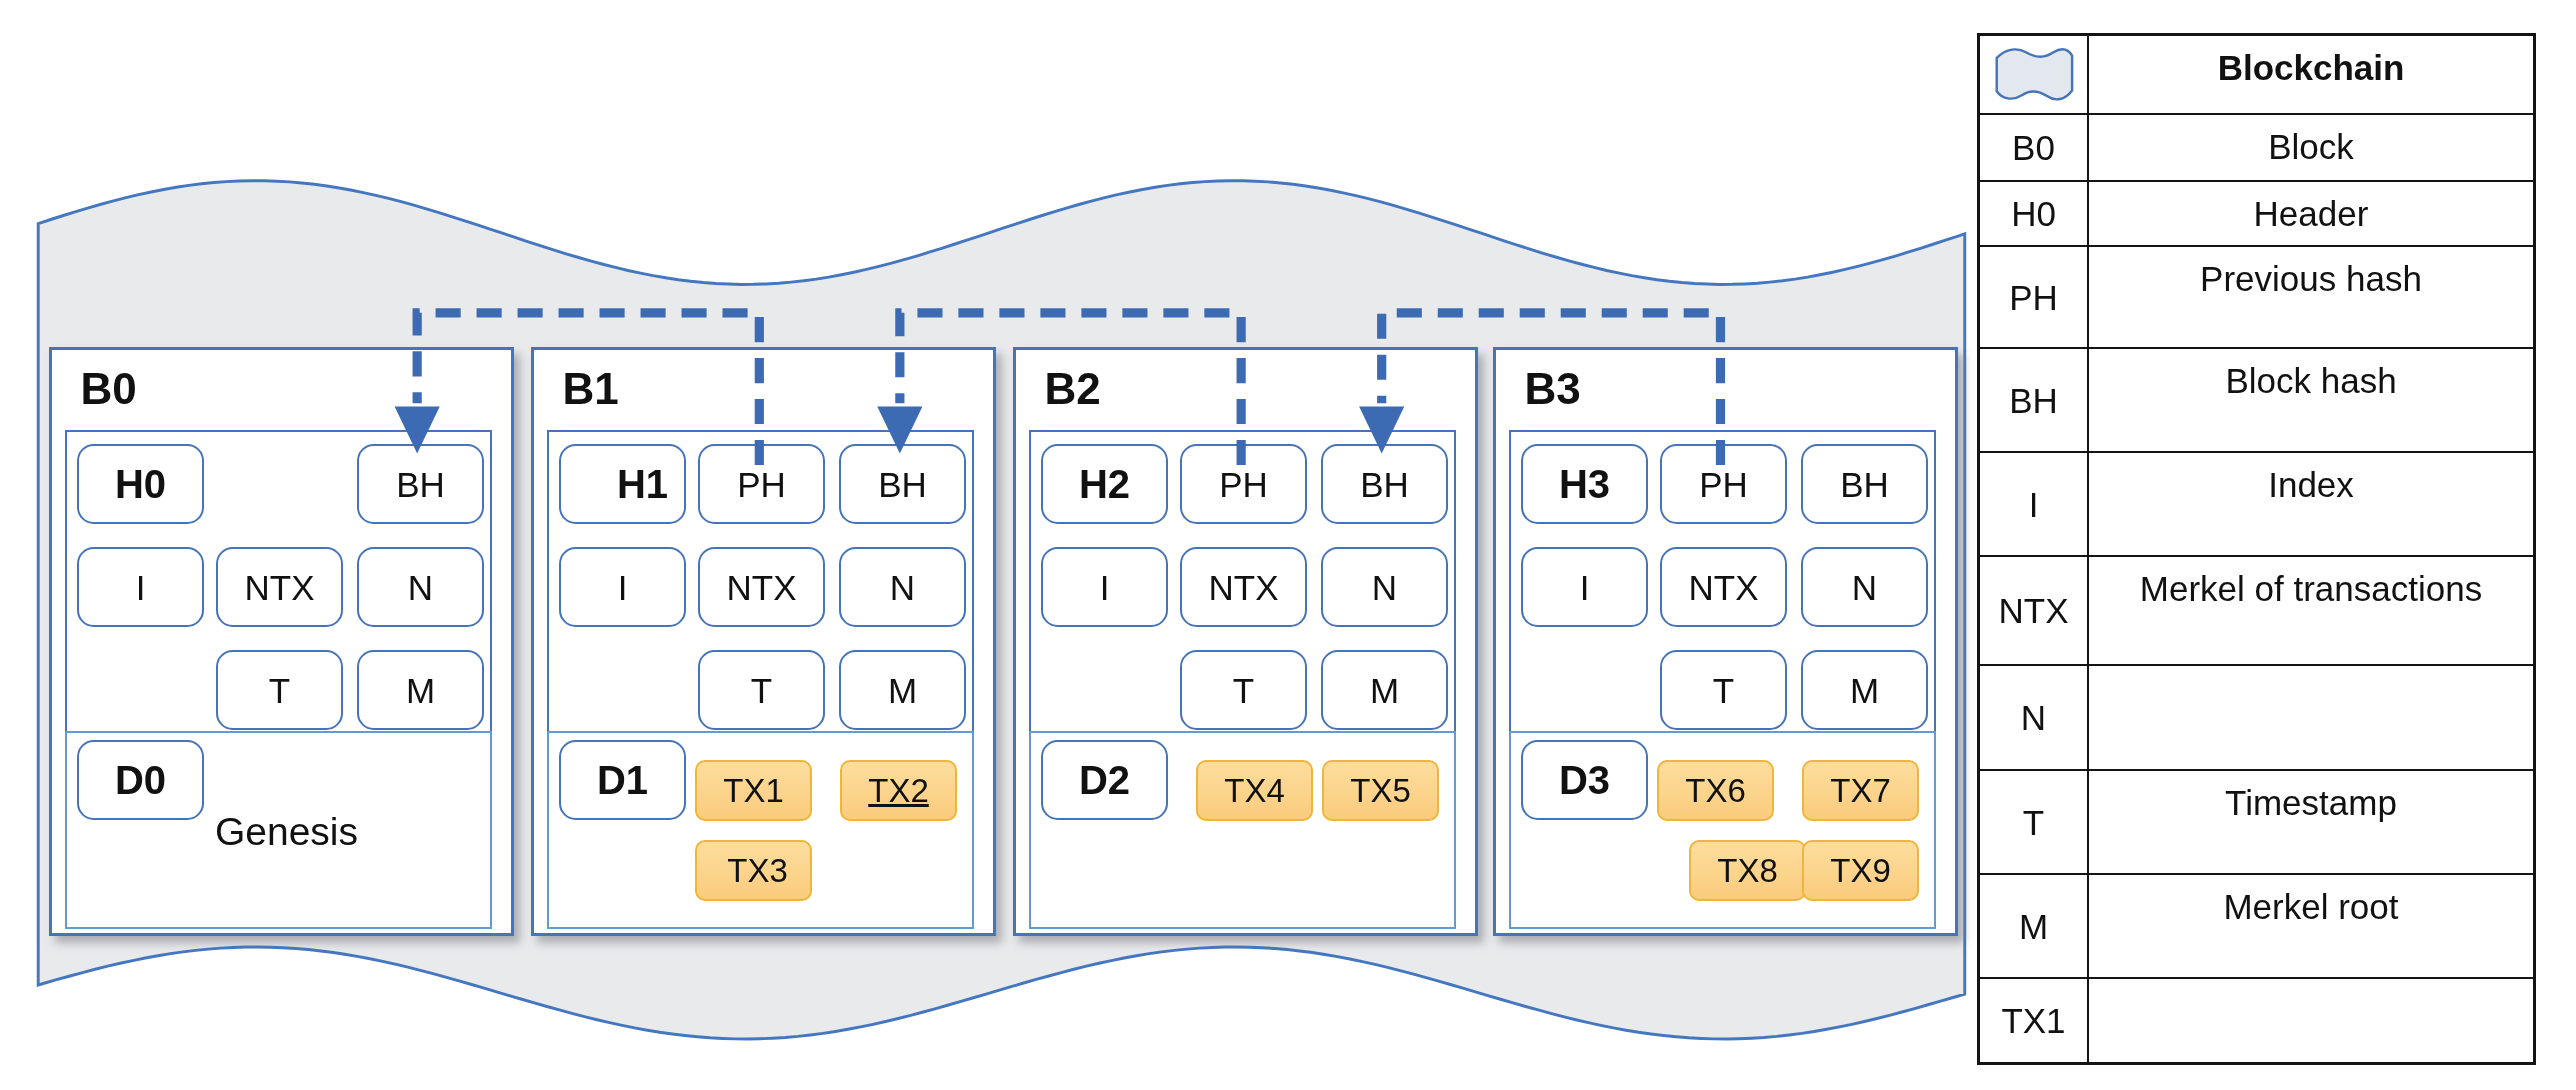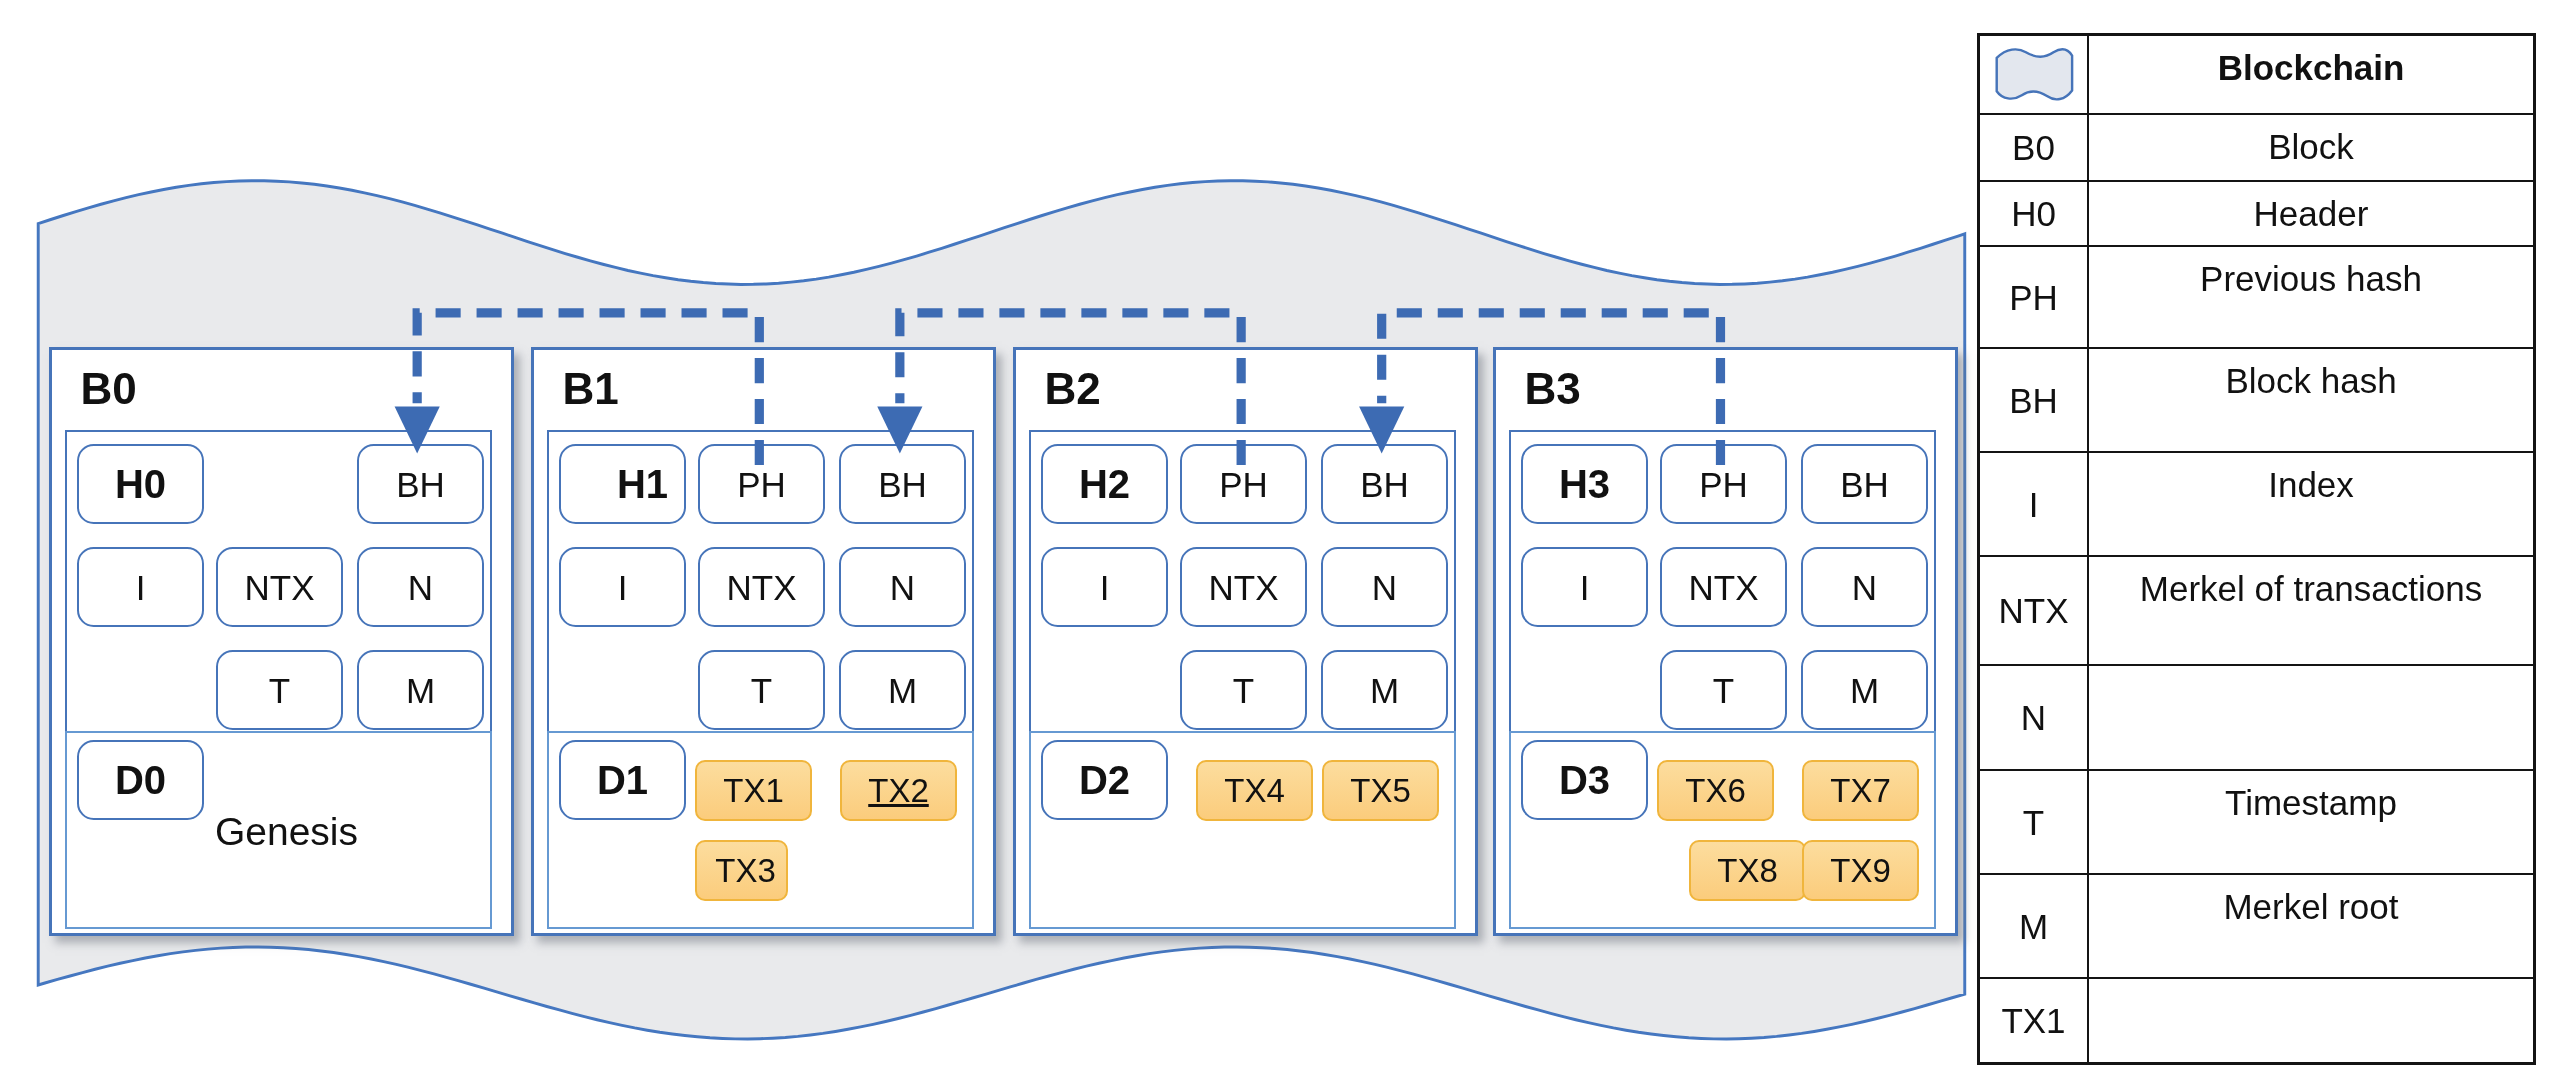--- a/index.html
+++ b/index.html
@@ -77,21 +77,21 @@
         <div class="field-box" style="left: 305px; top: 94px; width: 127px; height: 80px;">BH</div>
         <div class="field-box" style="left: 25px; top: 197px; width: 127px; height: 80px;">I</div>
         <div class="field-box" style="left: 164px; top: 197px; width: 127px; height: 80px;">NTX</div>
         <div class="field-box" style="left: 305px; top: 197px; width: 127px; height: 80px;">N</div>
         <div class="field-box" style="left: 164px; top: 300px; width: 127px; height: 80px;">T</div>
         <div class="field-box" style="left: 305px; top: 300px; width: 127px; height: 80px;">M</div>
         <div class="section-box data-box" style="left: 13.4px; top: 381px; width: 427px; height: 198px;"></div>
         <div class="field-box bold" style="left: 25px; top: 390px; width: 127px; height: 80px;">D1</div>
         <div class="tx-box" style="left: 161px; top: 410px; width: 117px; height: 61px;">TX1</div>
         <div class="tx-box" style="left: 306px; top: 410px; width: 117px; height: 61px; text-decoration: underline;">TX2</div>
-        <div class="tx-box" style="left: 161px; top: 490px; width: 93px; height: 61px; padding-left: 8px;">TX3</div>
+        <div class="tx-box" style="left: 161px; top: 490px; width: 117px; height: 61px; padding-left: 8px;">TX3</div>
       </div>
       <div class="block" style="left: 1013px; top: 347px; width: 465px; height: 589px;">
         <div class="block-label" style="left: 28.5px; top: 16.7px;">B2</div>
         <div class="section-box header-box" style="left: 13.4px; top: 80px; width: 427px; height: 305px;"></div>
         <div class="field-box bold" style="left: 25px; top: 94px; width: 127px; height: 80px;">H2</div>
         <div class="field-box" style="left: 164px; top: 94px; width: 127px; height: 80px;">PH</div>
         <div class="field-box" style="left: 305px; top: 94px; width: 127px; height: 80px;">BH</div>
         <div class="field-box" style="left: 25px; top: 197px; width: 127px; height: 80px;">I</div>
         <div class="field-box" style="left: 164px; top: 197px; width: 127px; height: 80px;">NTX</div>
         <div class="field-box" style="left: 305px; top: 197px; width: 127px; height: 80px;">N</div>

